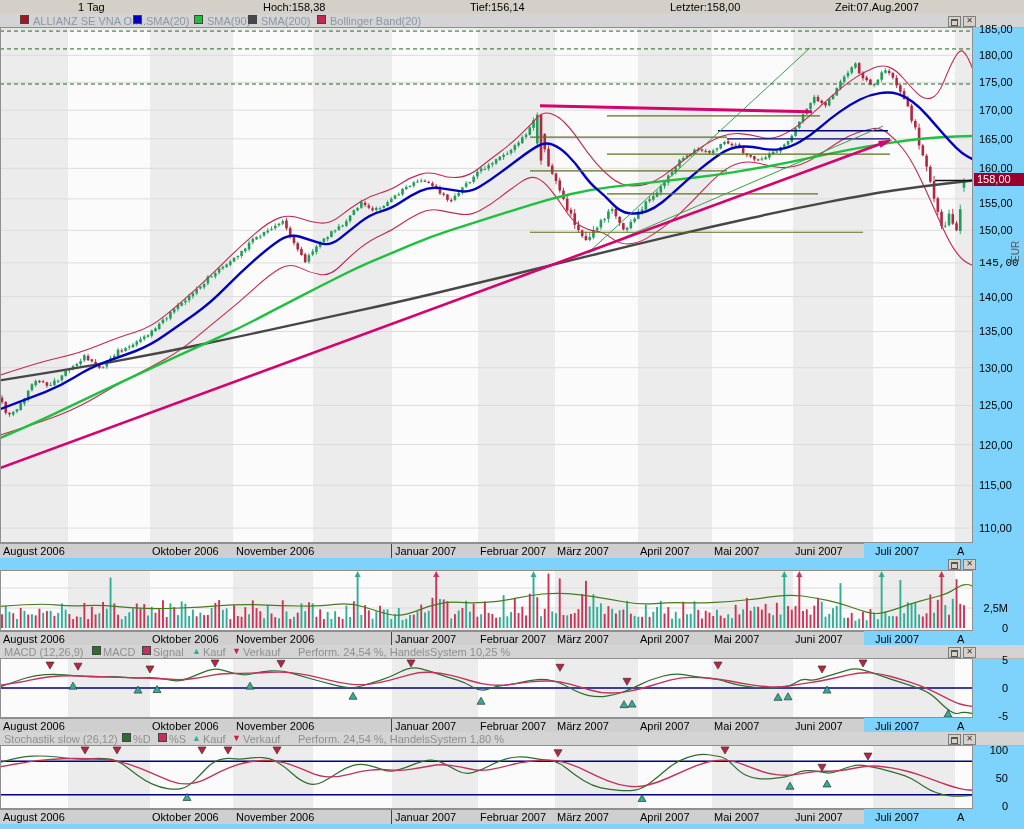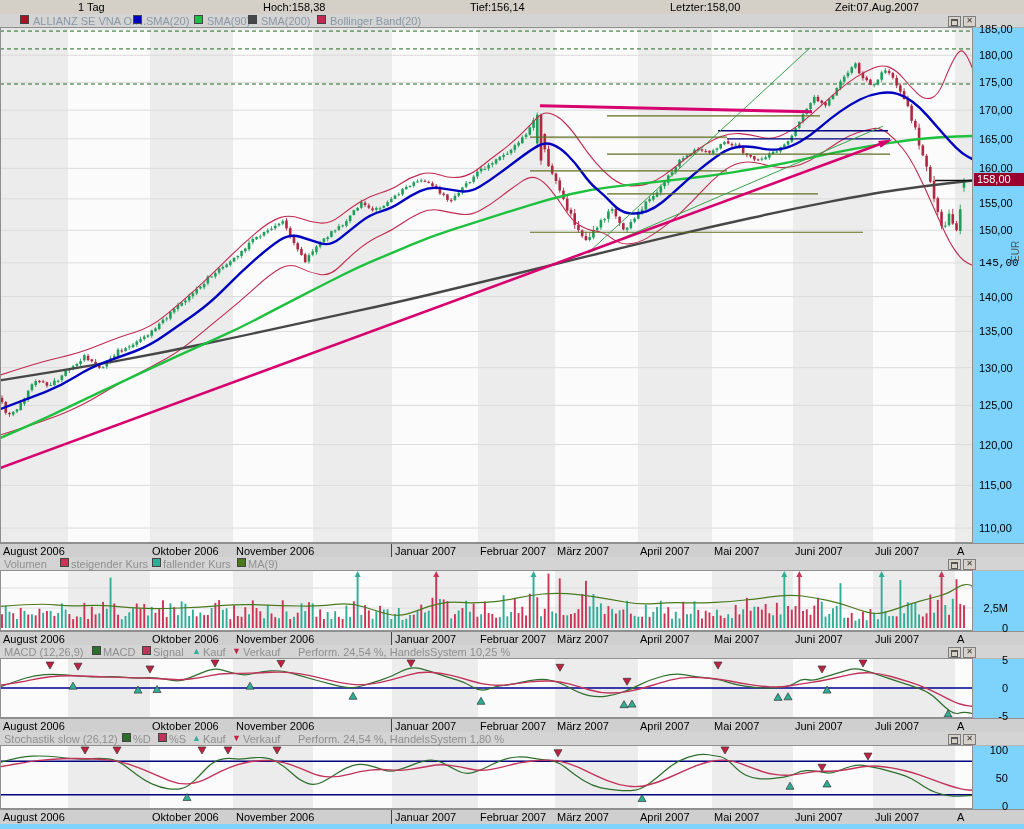--- a/index.html
+++ b/index.html
@@ -7,21 +7,21 @@
        font-family:"Liberation Sans",sans-serif;font-size:11px;overflow:hidden;}
   .topbar{position:absolute;left:0;top:0;width:1024px;height:14px;background:#d4d0c8;
           border-bottom:1px solid #9a9a9a;color:#000;}
   .topbar span{position:absolute;top:1px;white-space:nowrap;}
   .legendrow{position:absolute;left:0;width:1024px;background:#d4d4d4;color:#8a98a5;
              border-bottom:1px solid #b5b5b5;white-space:nowrap;}
   .legendrow span{position:absolute;top:1px;}
   .sq{display:inline-block;width:7px;height:7px;border:1px solid #444;vertical-align:-1px;}
   .tri{font-size:9px;vertical-align:0px;}
   .graylegend{color:#8f8f8f;}
-  .axisbar{position:absolute;left:0;width:1024px;height:14px;background:#cfcfcf;
+  .axisbar{position:absolute;left:0;width:864px;height:14px;background:#cfcfcf;
            border-top:1px solid #8f8f8f;color:#000;}
   .axisbar span{position:absolute;top:1px;white-space:nowrap;}
   .yeardiv{position:absolute;top:0;width:1px;height:14px;background:#444;}
   svg{position:absolute;left:0;display:block;background:#fbfbfb;}
   .glabel{position:absolute;left:979px;color:#000;white-space:nowrap;}
   .glabel-r{position:absolute;left:972px;width:36px;text-align:right;color:#000;}
   .badge{position:absolute;left:974px;width:46px;background:#99002e;color:#fff;
          padding:0 1px 1px 3px;}
   .eur{position:absolute;left:1010px;top:262px;color:#555;font-size:10px;
        transform:rotate(-90deg);transform-origin:left top;}
@@ -706,29 +706,20 @@
       <span style="left: 480px;">Februar 2007</span>
       <span style="left: 557px;">März 2007</span>
       <span style="left: 640px;">April 2007</span>
       <span style="left: 714px;">Mai 2007</span>
       <span style="left: 795px;">Juni 2007</span>
       <span style="left: 875px;">Juli 2007</span>
       <span style="left: 957px;">A</span>
       <div class="yeardiv" style="left: 391px;"></div>
     </div>
 
-  <div class="legendrow graylegend" style="top:557px;height:13px;">
-    <span style="left:4px">Volumen</span>
-    <span style="left: 60px; background: rgb(204, 51, 85);" class="sq" id="sq-volup"></span>
-    <span style="left:71px">steigender Kurs</span>
-    <span style="left: 152px; background: rgb(47, 174, 150);" class="sq" id="sq-voldn"></span>
-    <span style="left:163px">fallender Kurs</span>
-    <span style="left: 237px; background: rgb(74, 122, 30);" class="sq" id="sq-volma"></span>
-    <span style="left:248px">MA(9)</span>
-  </div>
   <div class="winicons" style="left:948px;top:559px;">
     <span class="ibox">
         <span class="ibox-inner"></span>
       </span>
     <span class="ibox">✕</span>
   </div>
   <svg id="svg-vol" width="973" height="61" style="top:570px">
       <rect x="0" y="0" width="68" height="61" fill="#fbfbfb"></rect>
       <rect x="68" y="0" width="82" height="61" fill="#ececec"></rect>
       <rect x="150" y="0" width="83" height="61" fill="#fbfbfb"></rect>

